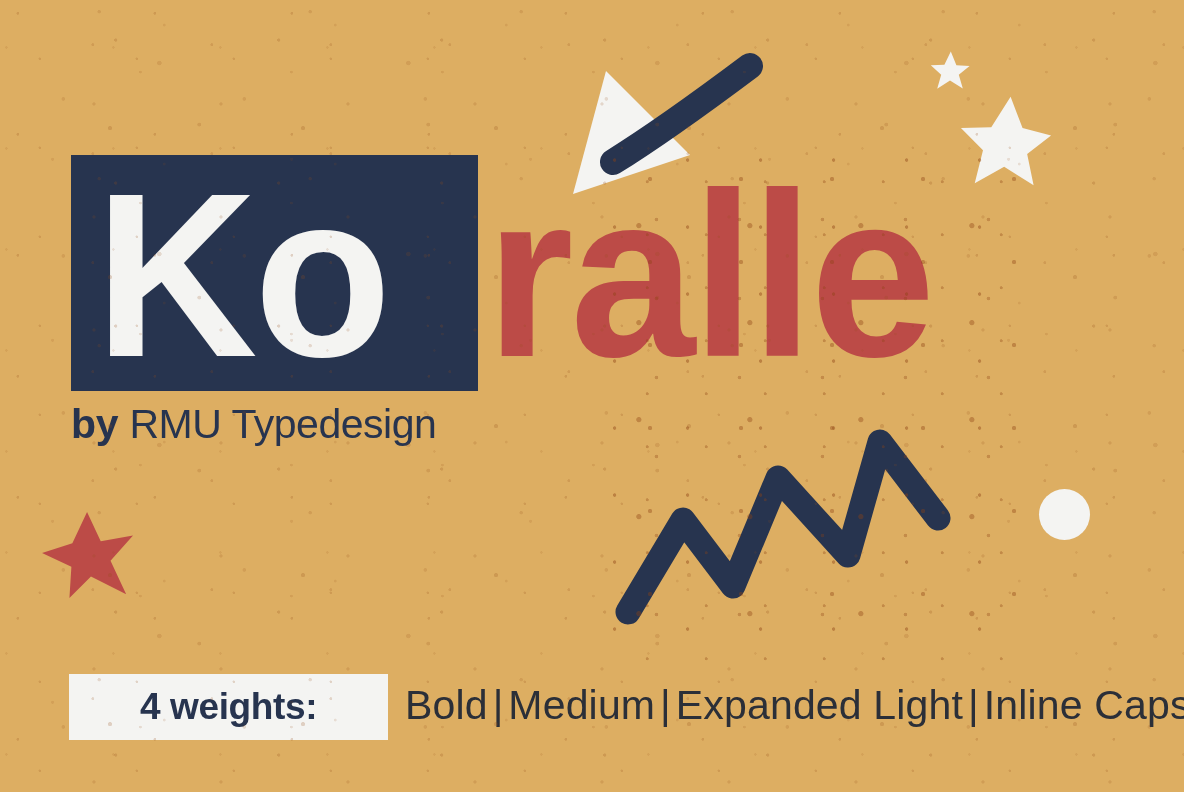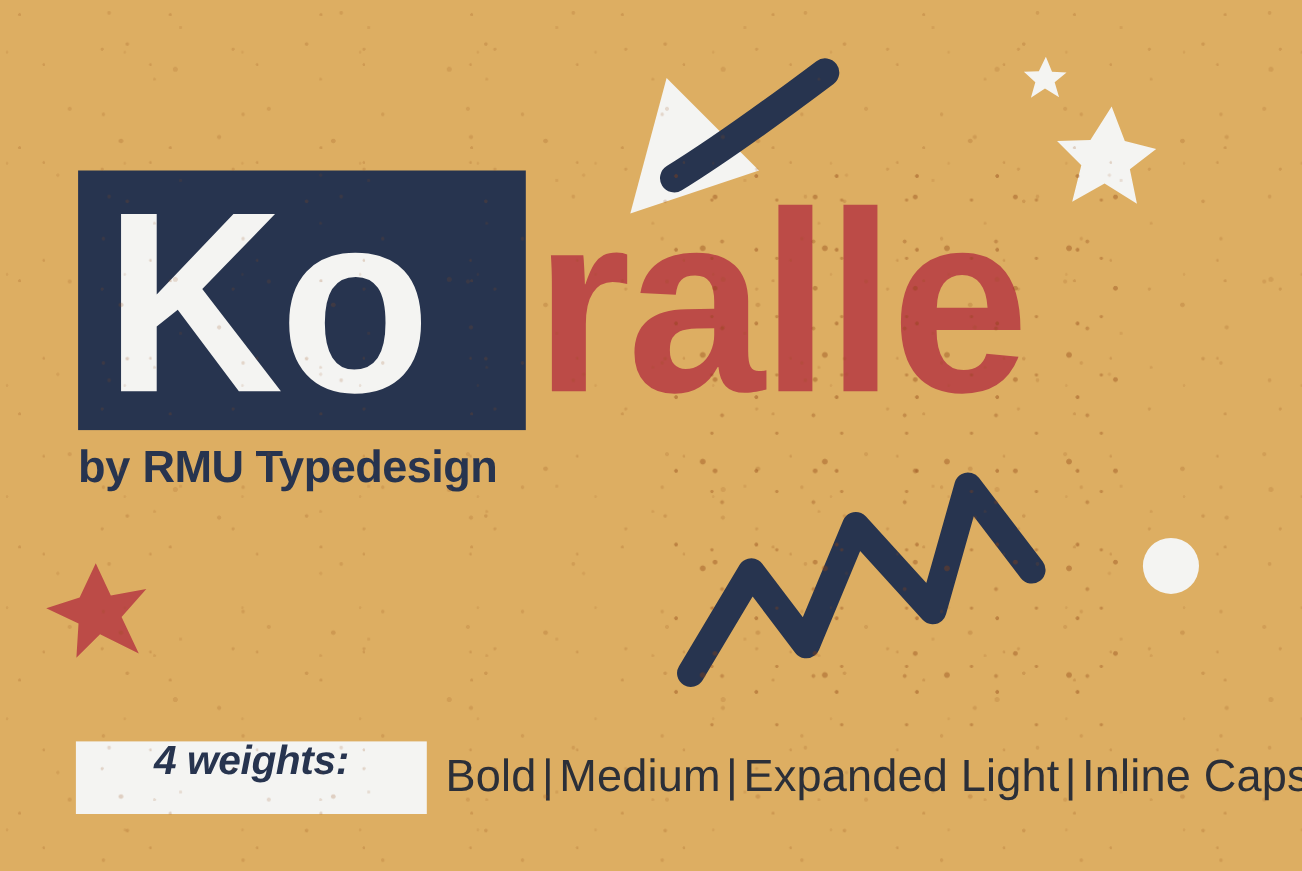--- a/index.html
+++ b/index.html
@@ -107,34 +107,34 @@
     font-size: 41px;
     line-height: 1;
     color: #27344f;
     white-space: nowrap;
   }
   .byline .by {
     font-weight: 700;
     letter-spacing: -0.01em;
   }
   .byline .studio {
-    font-weight: 700;
+    font-weight: 400;
     letter-spacing: -0.012em;
   }
 
   
   .weights-badge {
     position: absolute;
     left: 69px; top: 674px;
     width: 319px; height: 66px;
     background: #f4f4f2;
     z-index: 4;
     display: flex;
+    align-items: center;
     justify-content: center;
-    font-style: italic;
   }
   .weights-badge-label {
     font-size: 37px;
     font-weight: 700;
     color: #27344f;
     letter-spacing: -0.01em;
     line-height: 1;
     white-space: nowrap;
     transform: translateY(-1px);
   }

